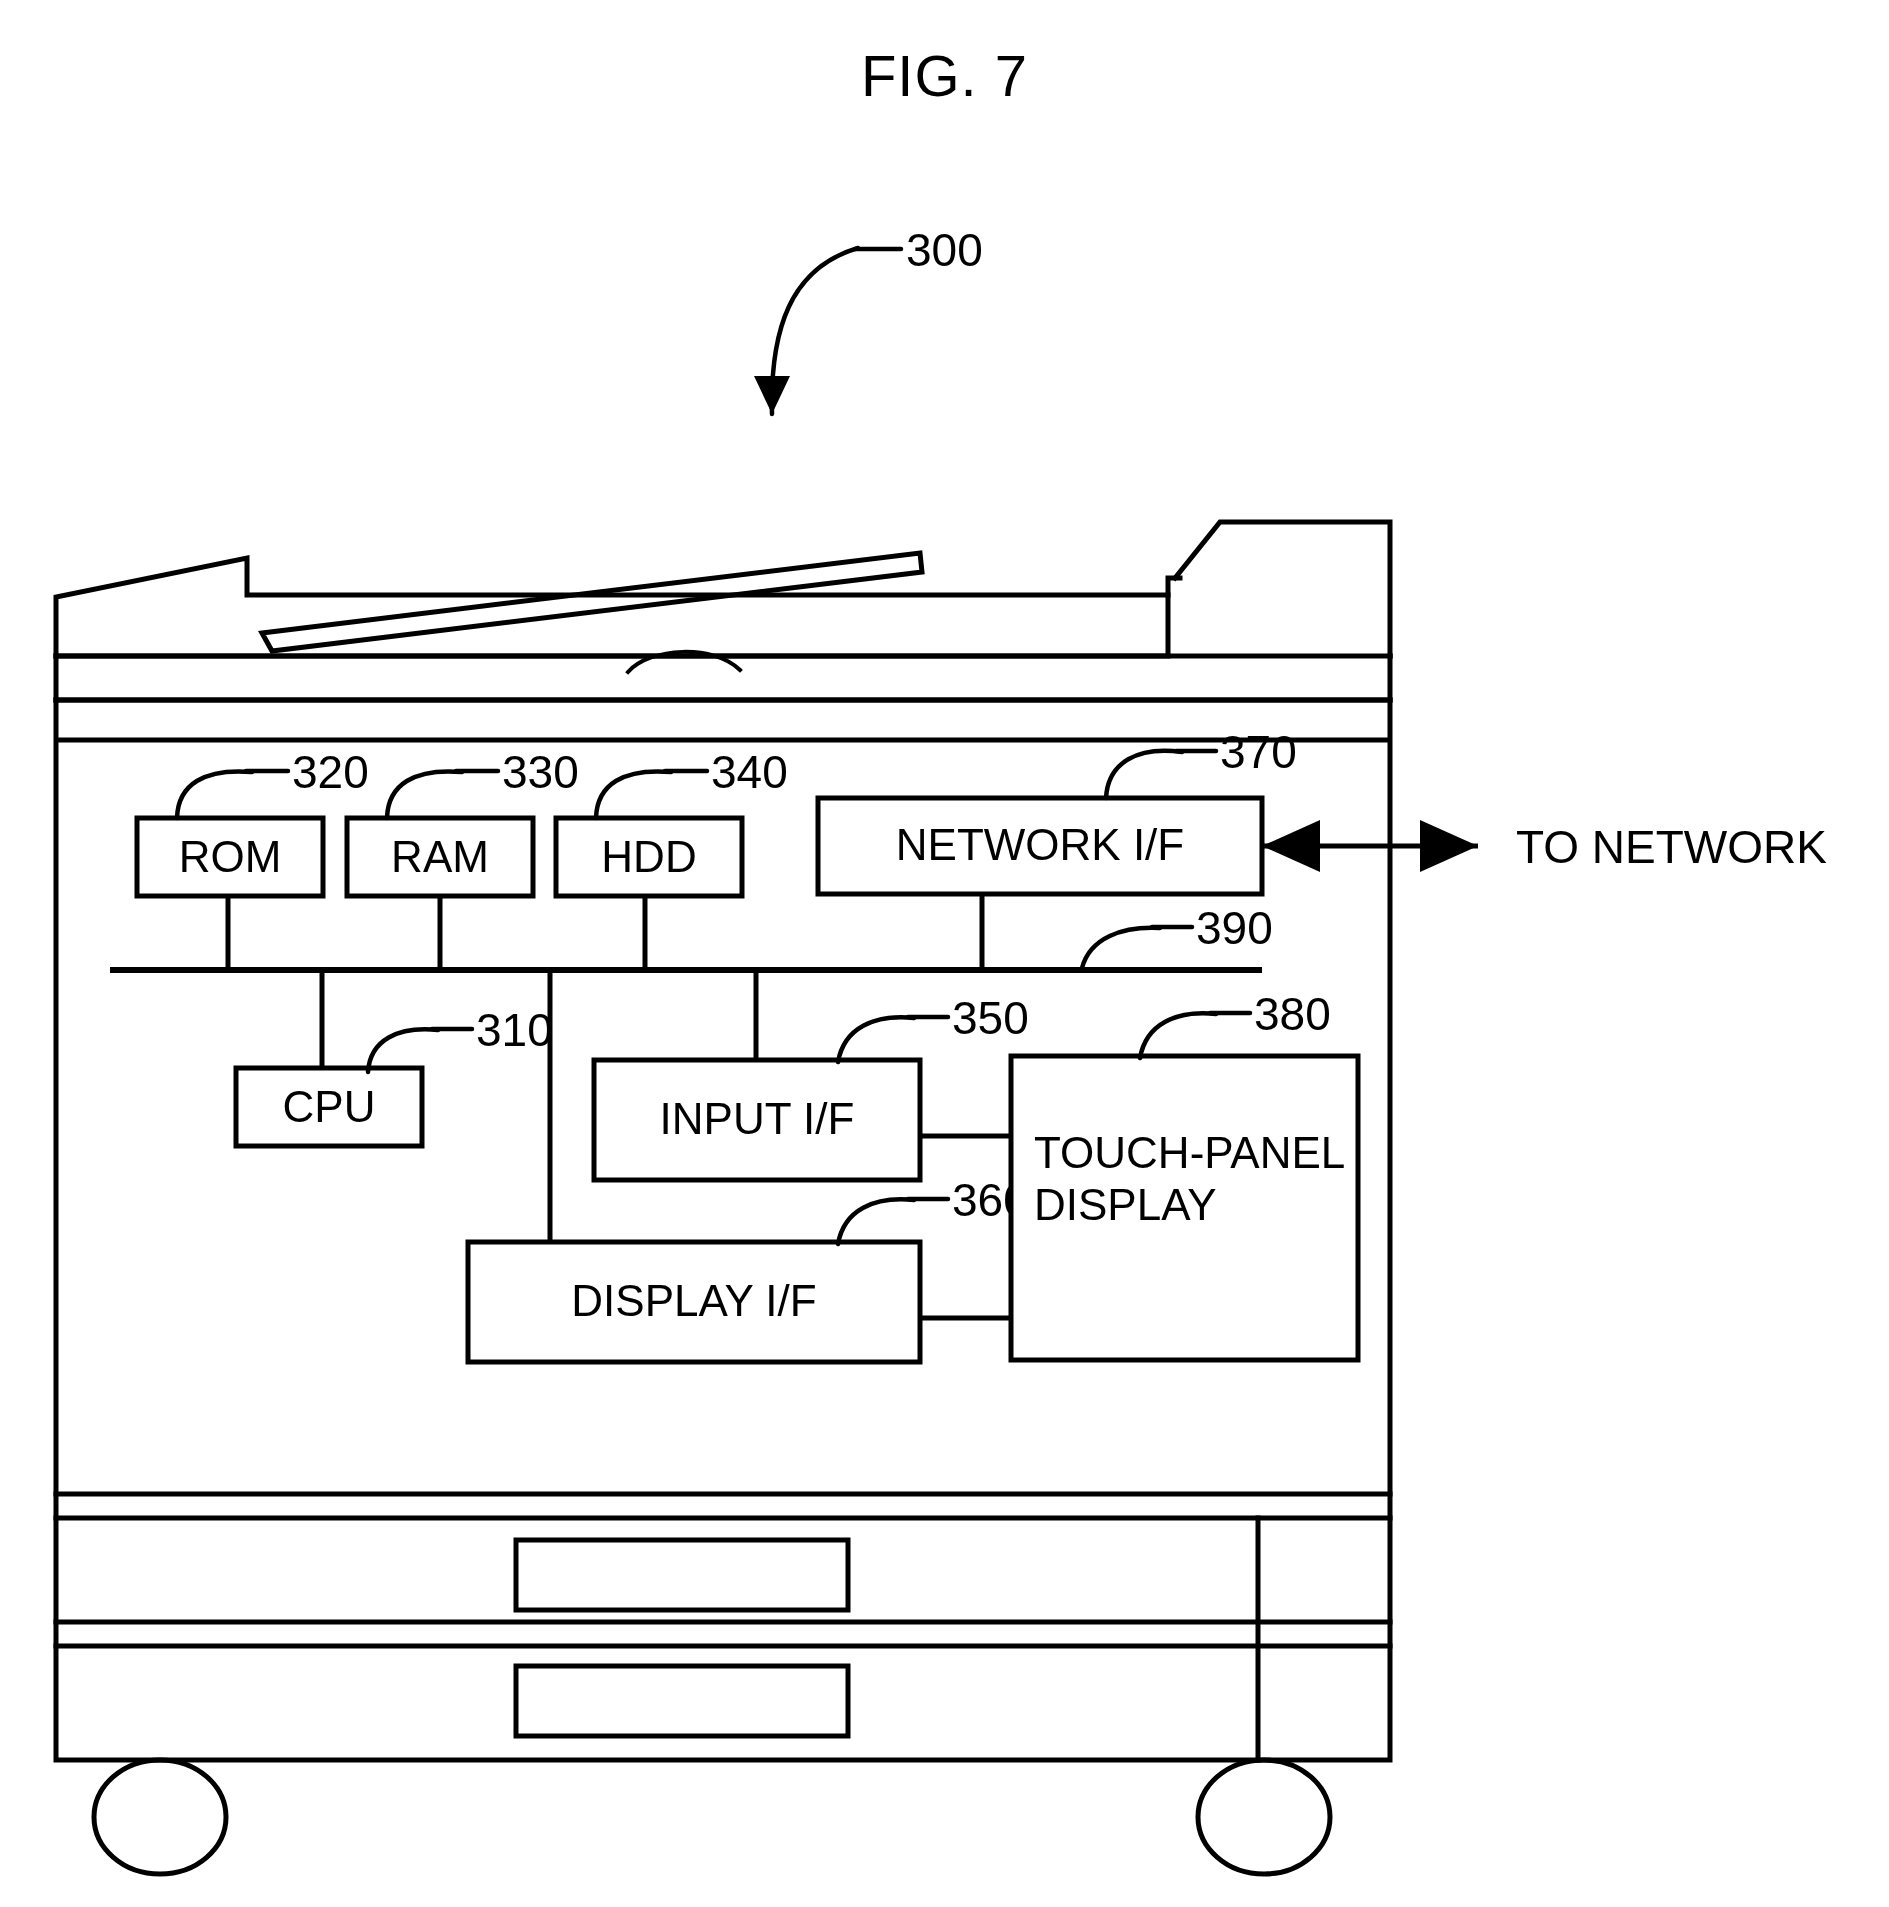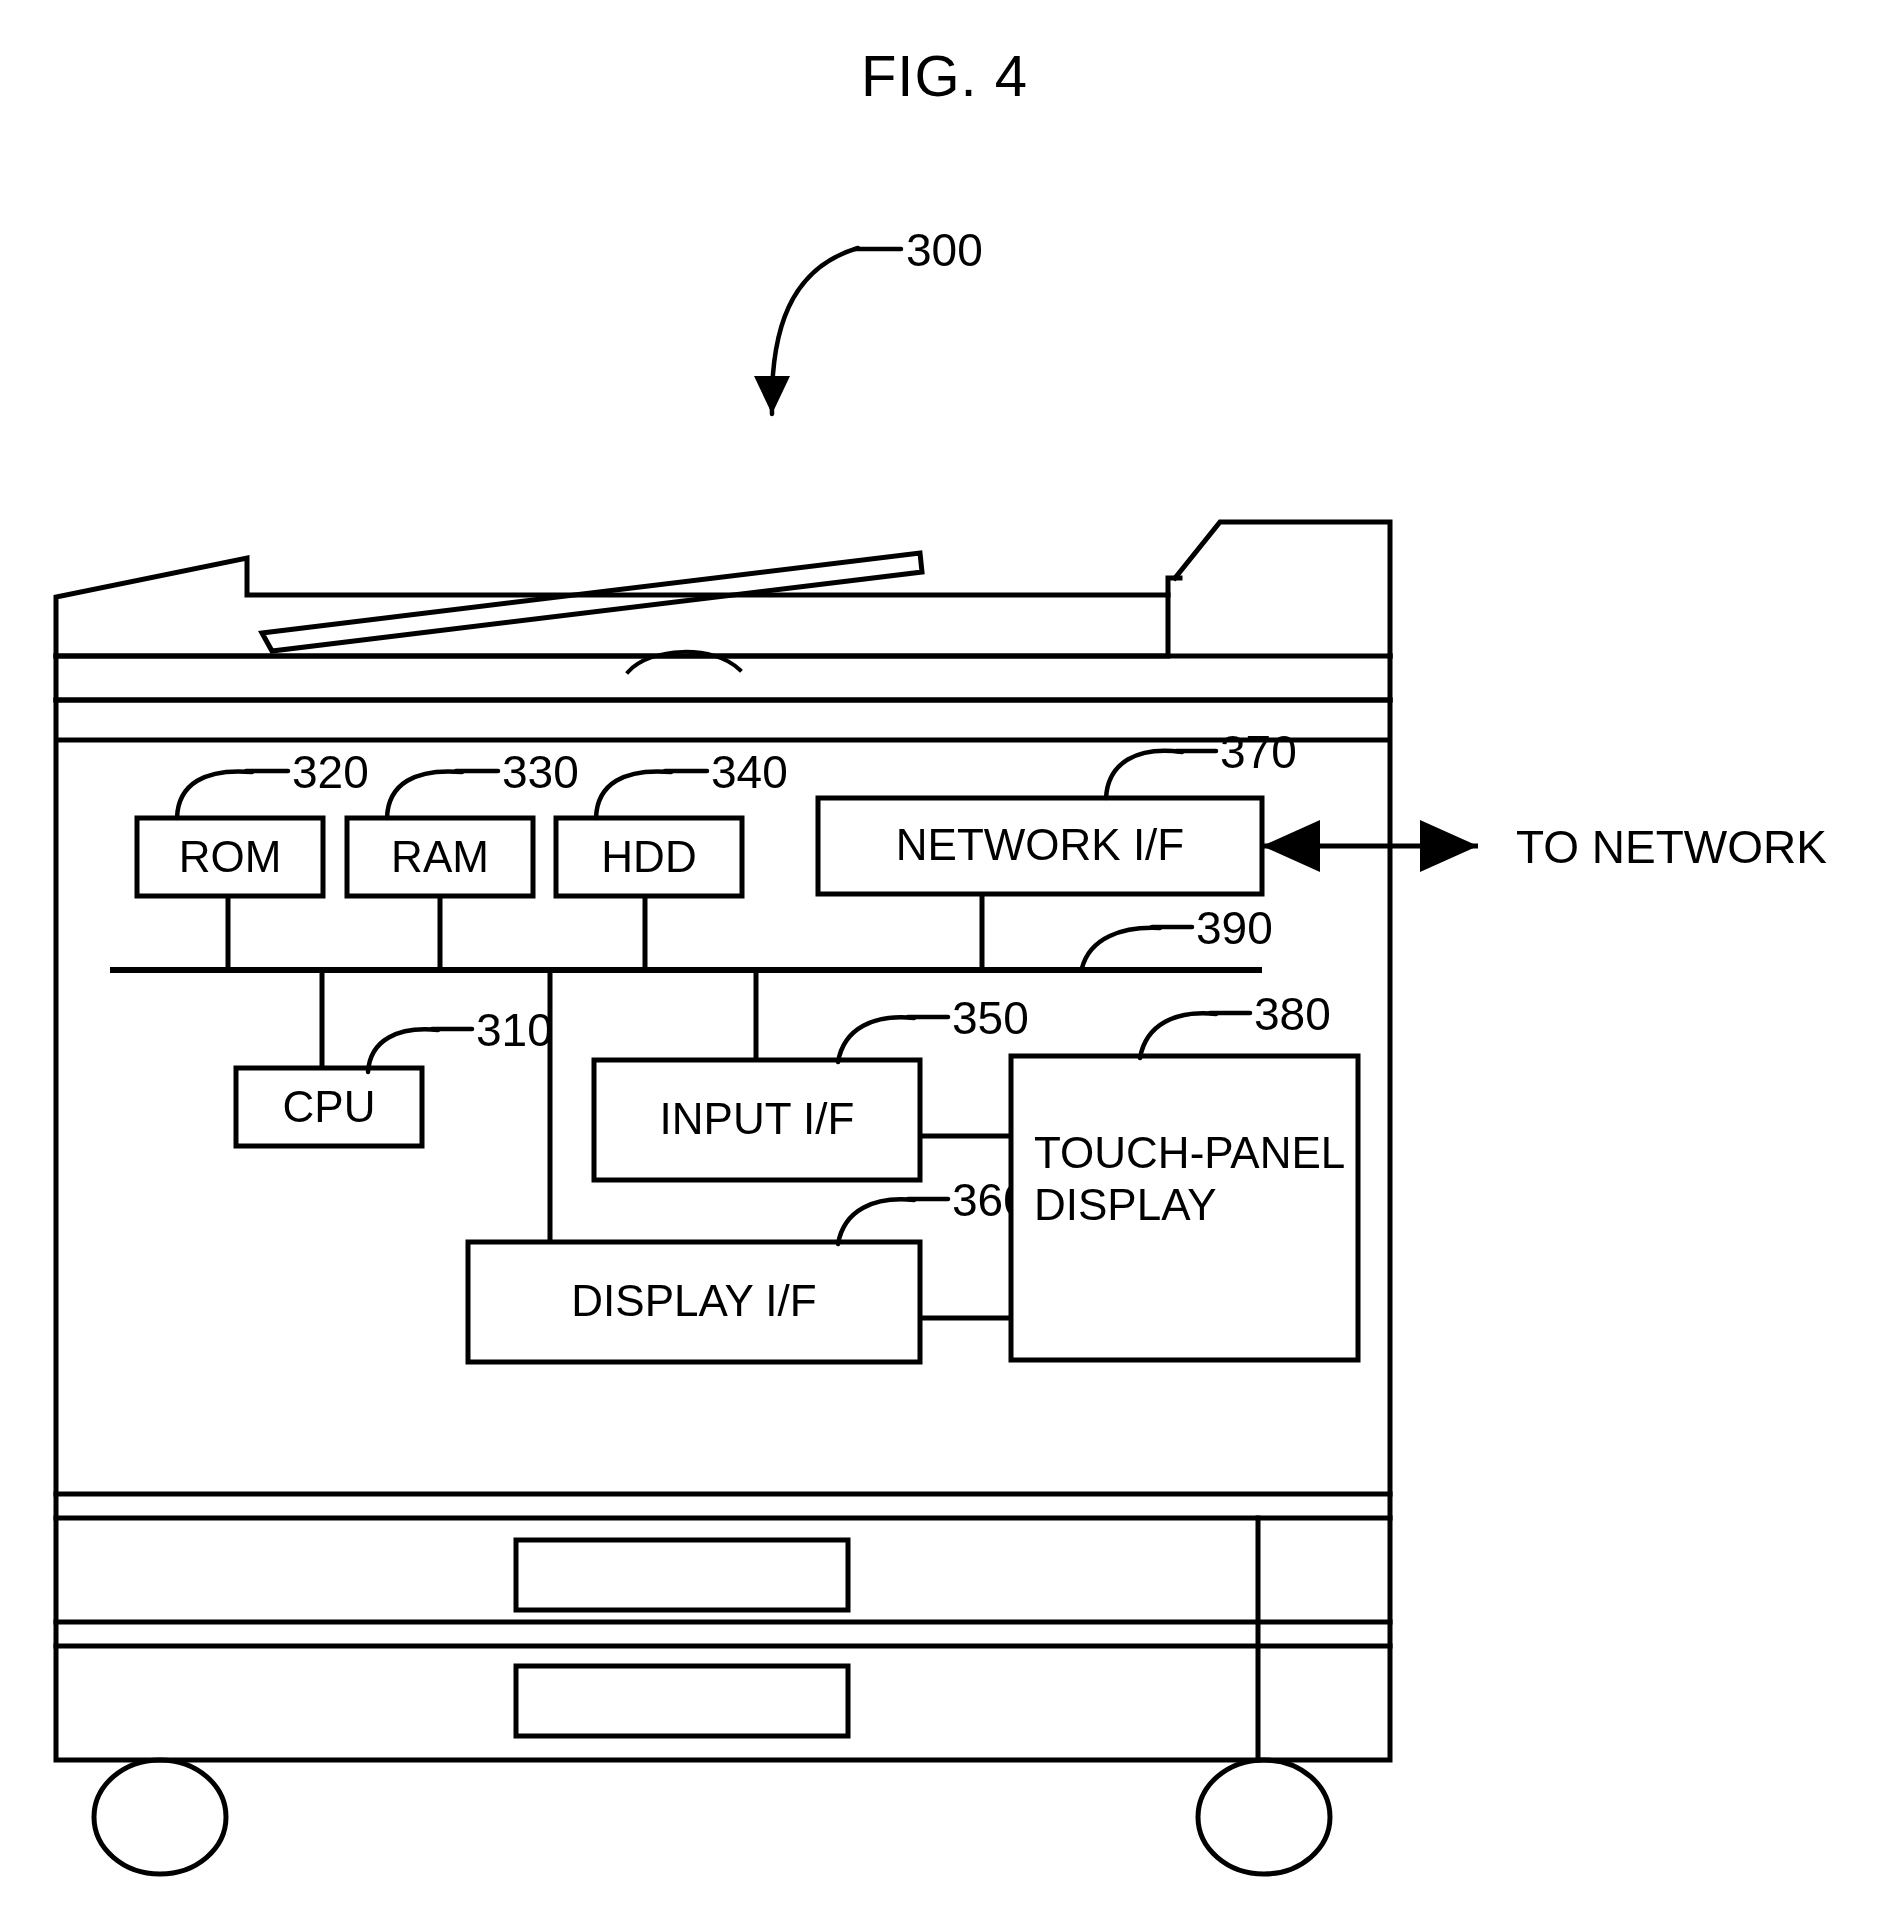--- a/index.html
+++ b/index.html
@@ -102,21 +102,21 @@
   .arrowfill {
     fill: #000;
     stroke: none;
   }
 </style>
 </head>
 <body>
 
 <div id="figure-root">
 
-  <div class="fig-title">FIG. 4</div>
+  <div class="fig-title">FIG. 7</div>
 
   <svg id="diagram" viewBox="0 0 1889 1907">
 
     <g>
       <path class="leader" d="M 772 414 C 770 330 790 268 858 248"></path>
       <line class="leader" x1="855" y1="249" x2="901" y2="249"></line>
       <polygon class="arrowfill" points="772,414 754,376 790,376"></polygon>
       <text class="ref-num" x="906" y="254">300</text>
     </g>
 

